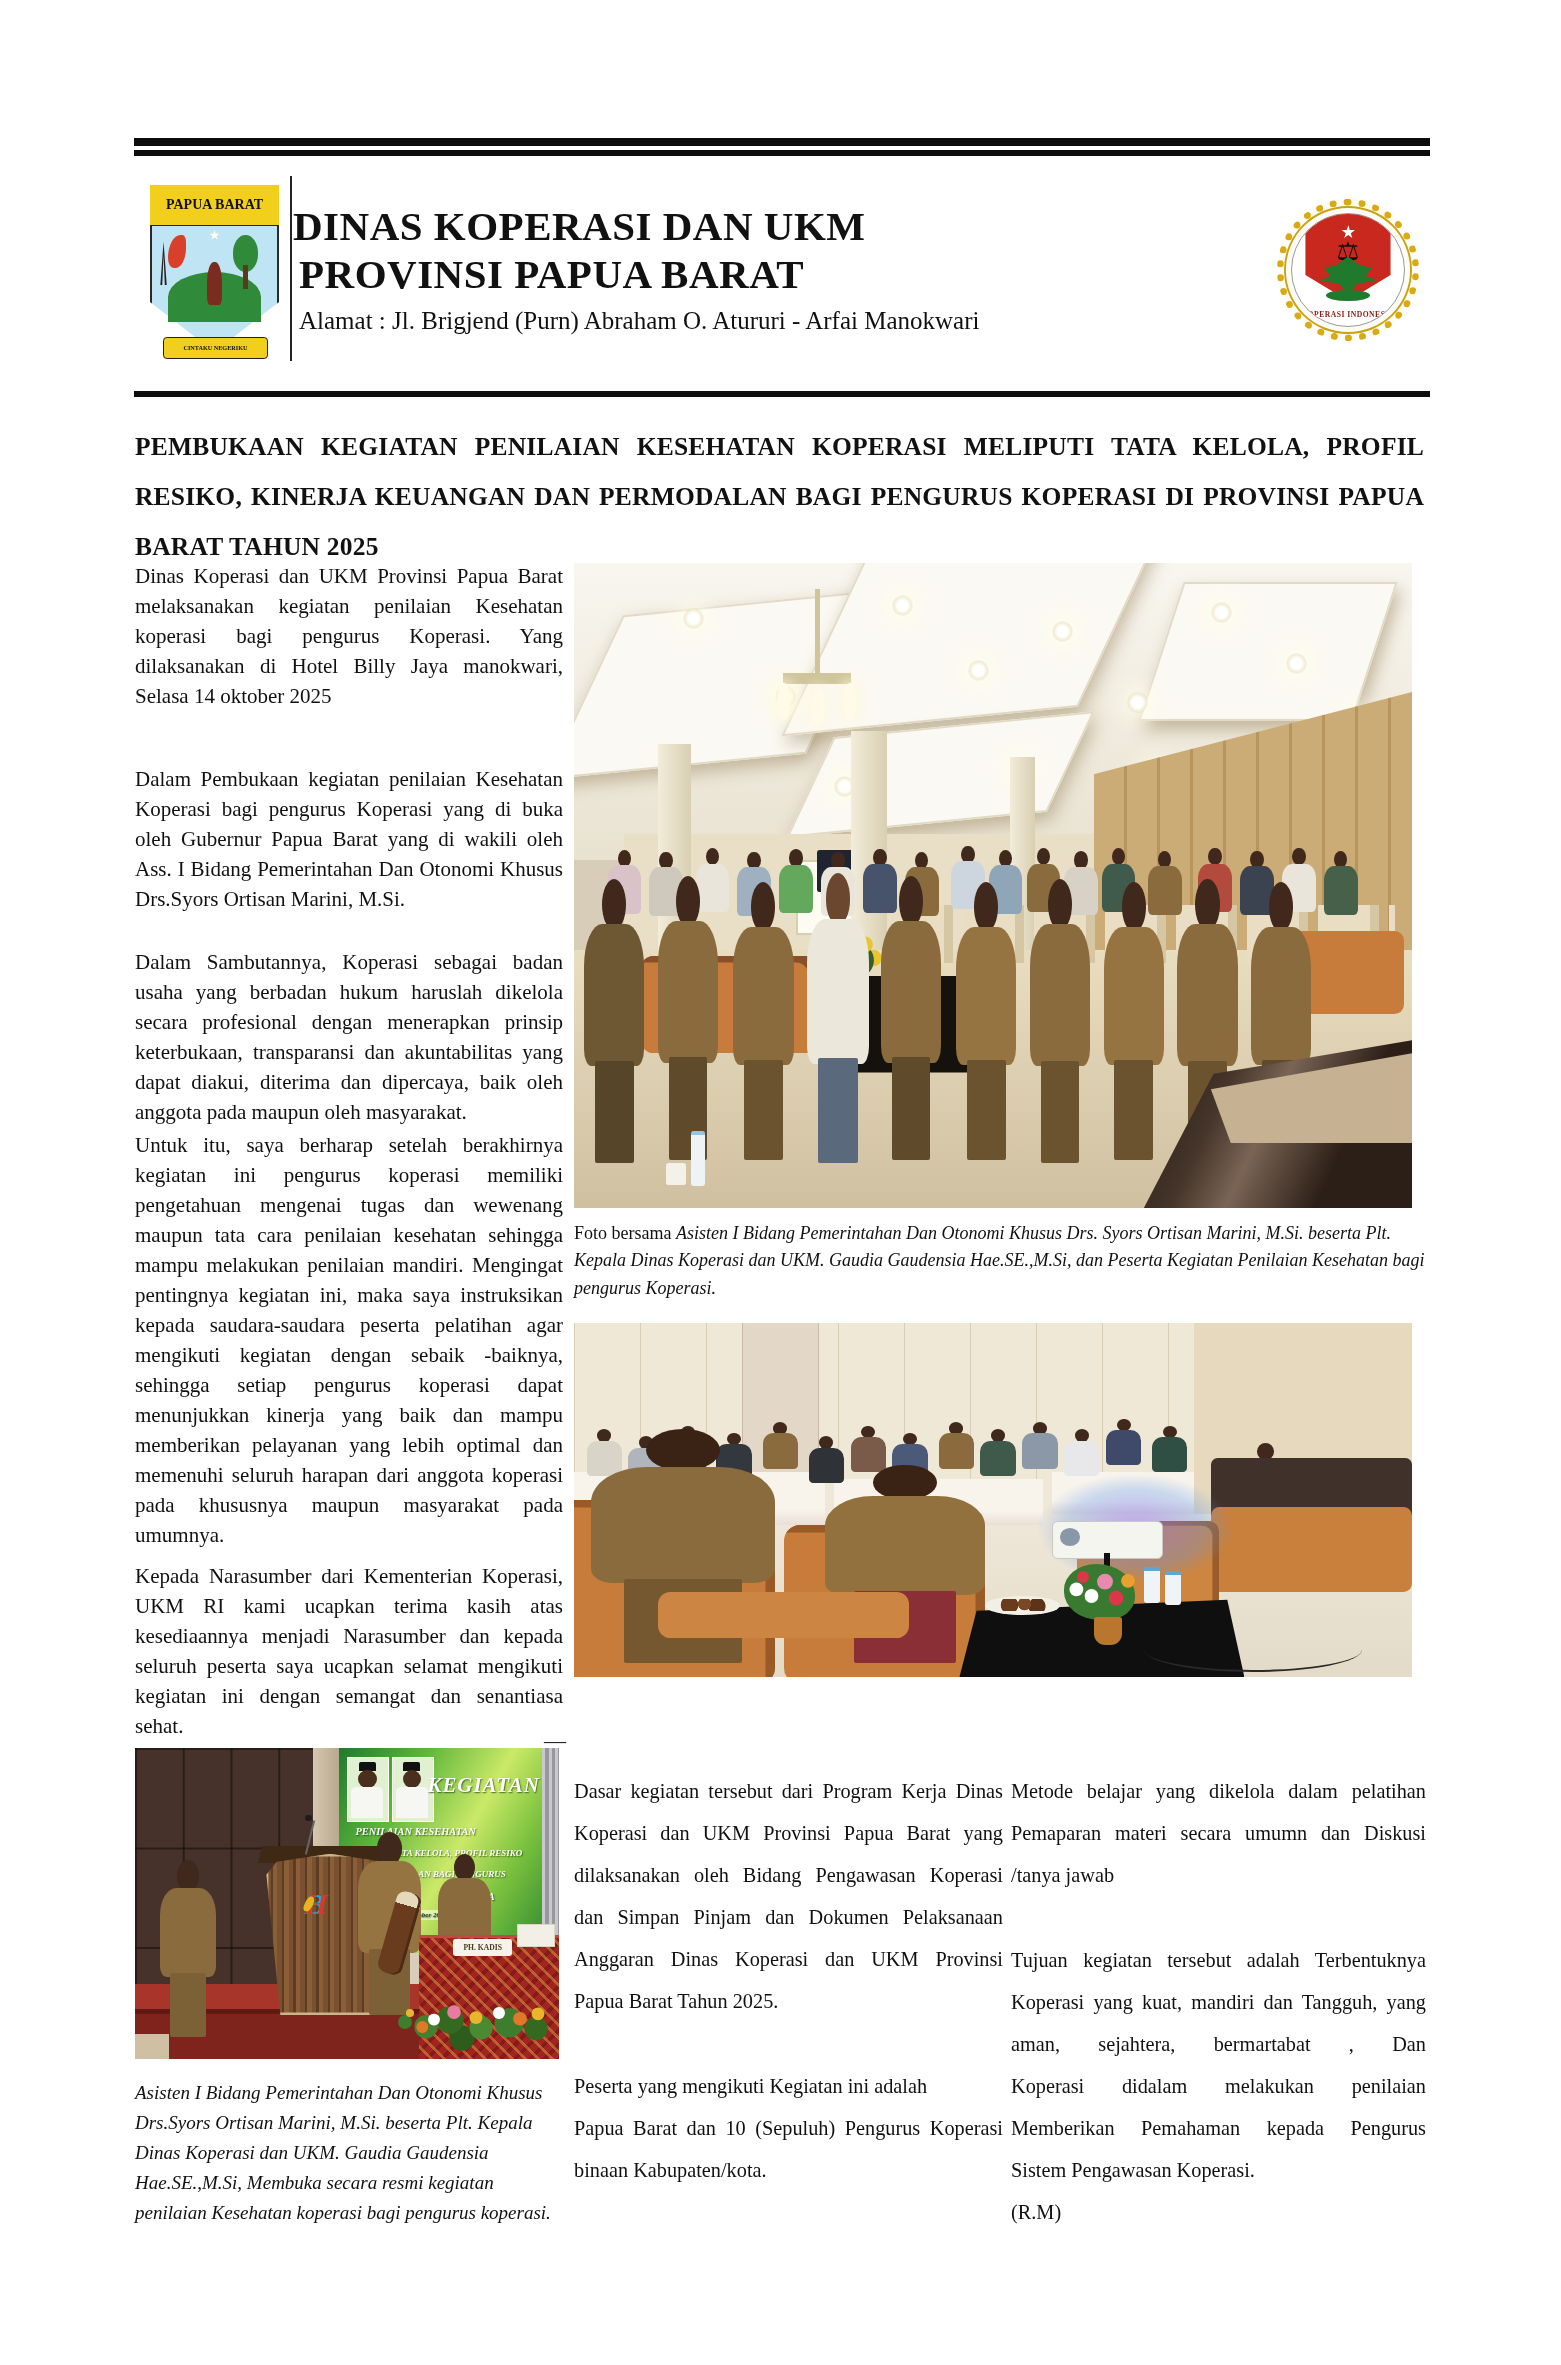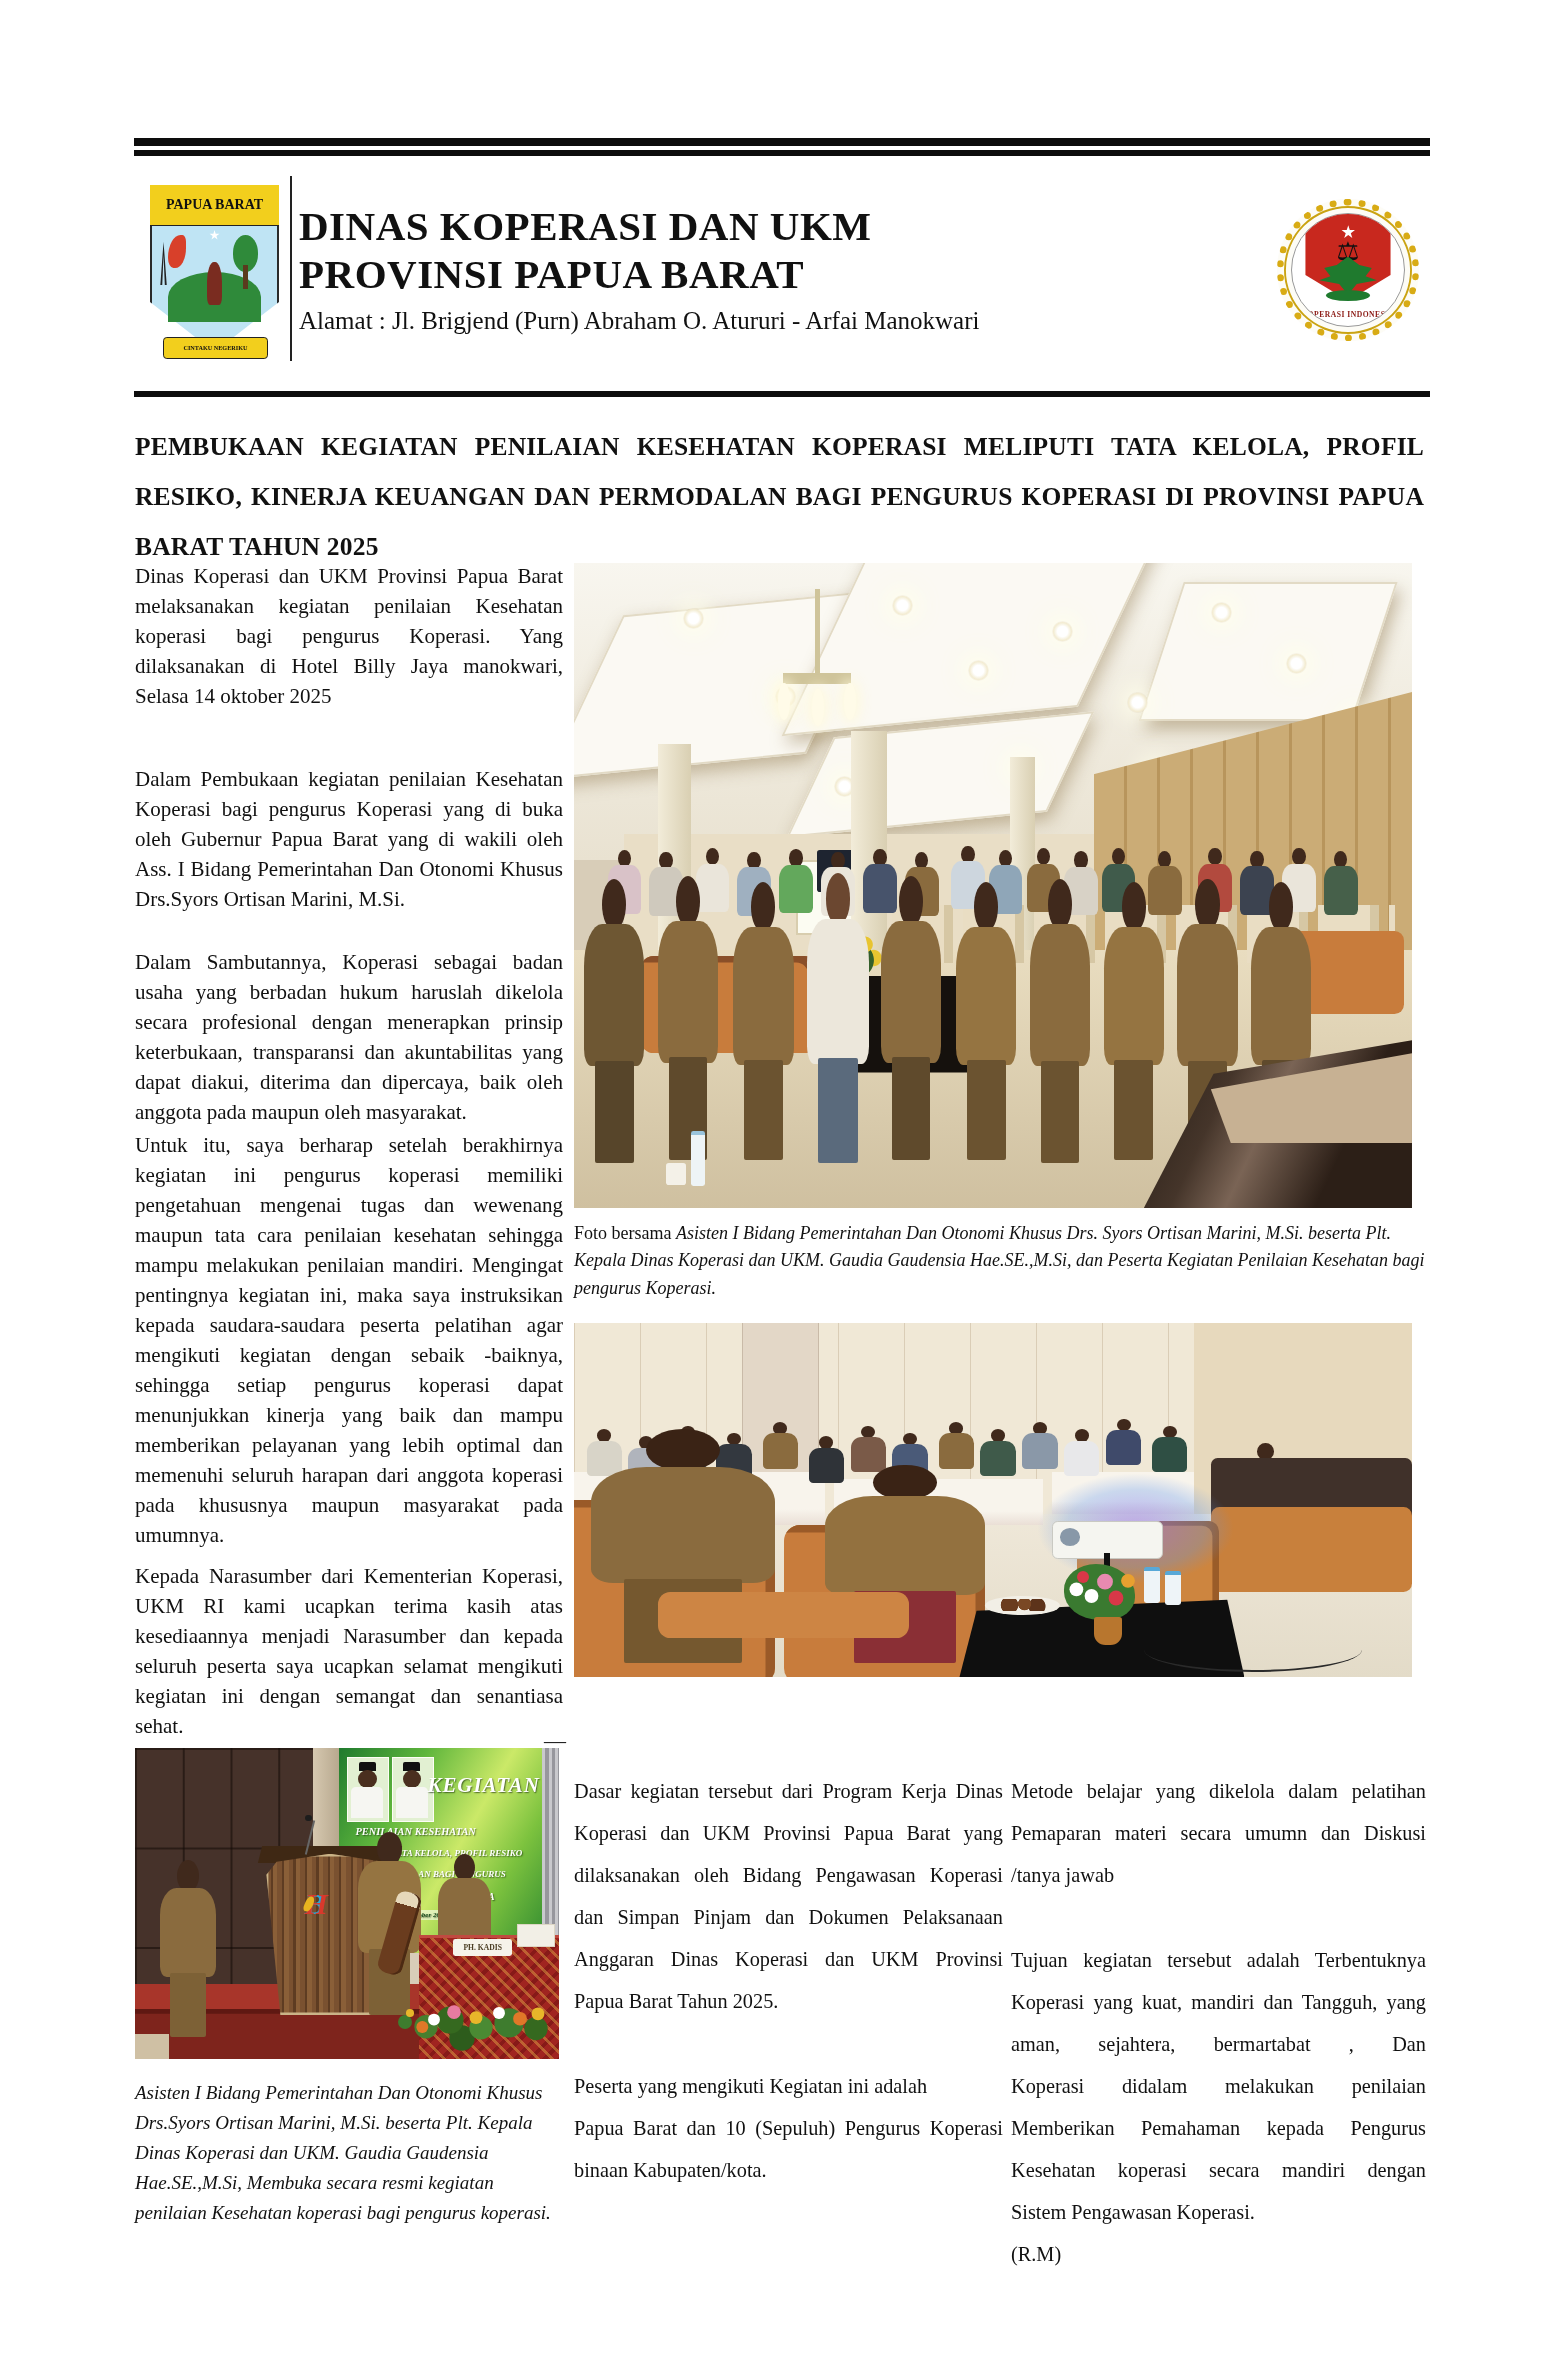--- a/index.html
+++ b/index.html
@@ -1,21 +1,21 @@
 <!DOCTYPE html>
 <html style="font-size:7.6px"><head>
 <meta charset="utf-8">
 <style>
   html,body{margin:0;padding:0;background:#e9e9e9;}
   #page{position:relative;width:1561px;height:2413px;background:#ffffff;
         font-family:"Liberation Serif",serif;color:#111;overflow:hidden;}
   .abs{position:absolute;}
   .rule{position:absolute;background:#0d0d0d;}
   
-  #title1{left:299px;top:202px;width:899px;font-size:41px;font-weight:bold;letter-spacing:0.5px;}
+  #title1{left:293px;top:202px;width:899px;font-size:41px;font-weight:bold;letter-spacing:0.5px;}
   #title2{left:299px;top:250px;width:899px;font-size:41px;font-weight:bold;letter-spacing:0.5px;}
   #address{left:299px;top:307px;width:899px;font-size:25px;}
   #hdr-divider{left:290px;top:176px;width:1.9px;height:185px;background:#222;}
   
   #logo-left{left:150px;top:185px;width:129px;height:167px;}
   .ll-shield{position:absolute;inset:0;background:#bfe4f4;border:2.4px solid #2a2a2a;
      clip-path:polygon(6% 0,94% 0,100% 6%,100% 70%,50% 100%,0 70%,0 6%);}
   .ll-band{position:absolute;left:0;top:0;width:100%;height:24%;background:#f2cf1d;border-bottom:1.9px solid #222;
      display:flex;align-items:center;justify-content:center;font-size:14px;font-weight:bold;color:#111;}
   .ll-hill{position:absolute;left:14%;top:52%;width:72%;height:30%;background:#2f8a3a;border-radius:50% 50% 0 0;}
@@ -594,19 +594,18 @@
   <div id="rightcol" class="abs">
     <div class="bl j">Metode belajar yang dikelola dalam pelatihan</div>
     <div class="bl j">Pemaparan materi secara umumn dan Diskusi</div>
     <div class="bl">/tanya jawab</div>
     <div class="colgap"></div>
     <div class="bl j">Tujuan kegiatan tersebut adalah Terbentuknya</div>
     <div class="bl j">Koperasi yang kuat, mandiri dan Tangguh, yang</div>
     <div class="bl j">aman, sejahtera, bermartabat , Dan</div>
     <div class="bl j">Koperasi didalam melakukan penilaian</div>
     <div class="bl j">Memberikan Pemahaman kepada Pengurus</div>
-    <div class="bl j">Kesehatan koperasi secara mandiri dengan</div>
     <div class="bl">Sistem Pengawasan Koperasi.</div>
     <div class="bl">(R.M)</div>
   </div>
 
 </div>
 
 
 </body></html>

